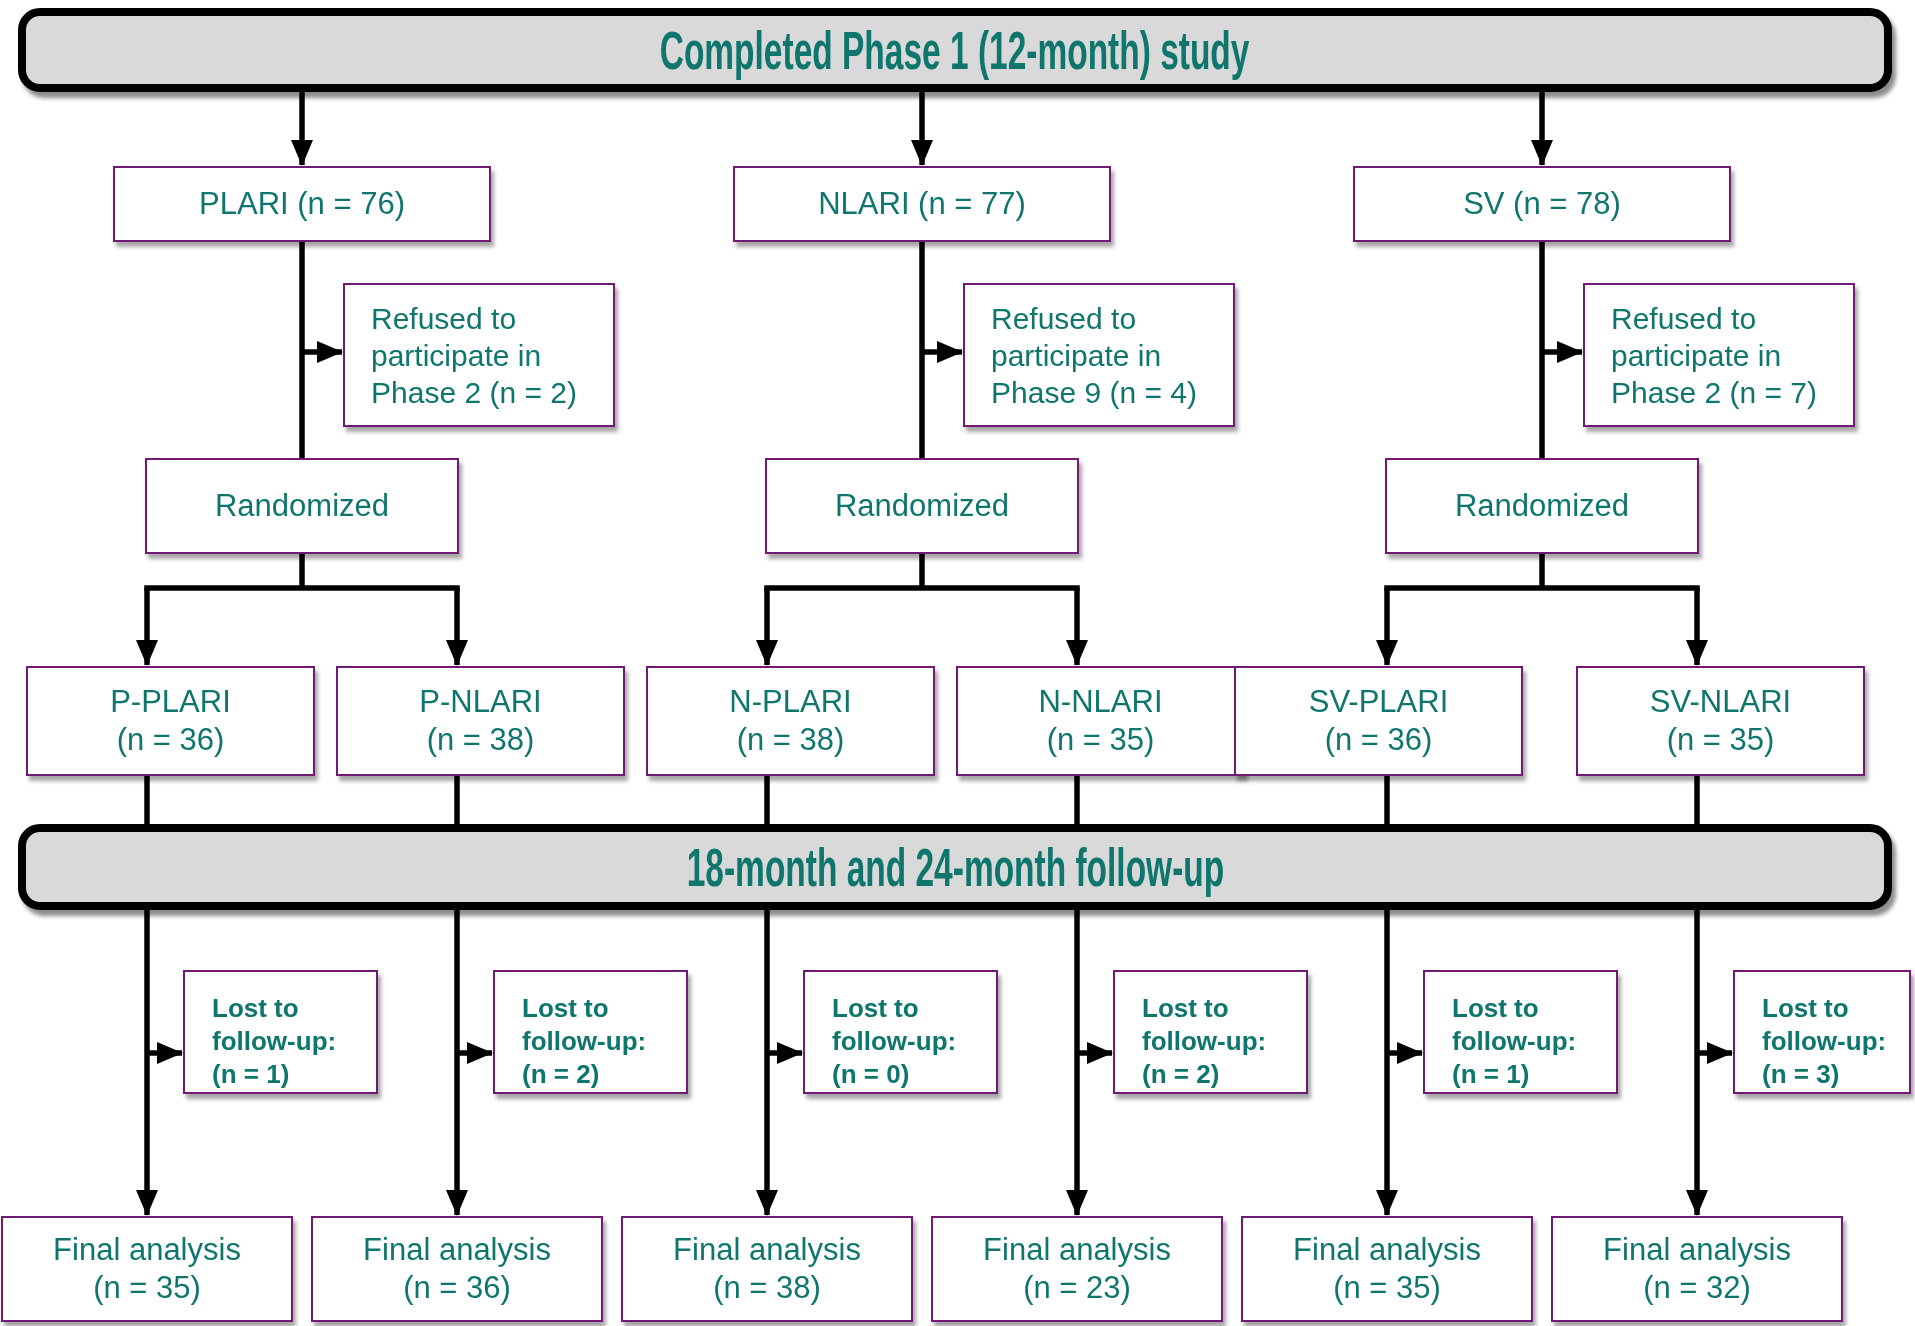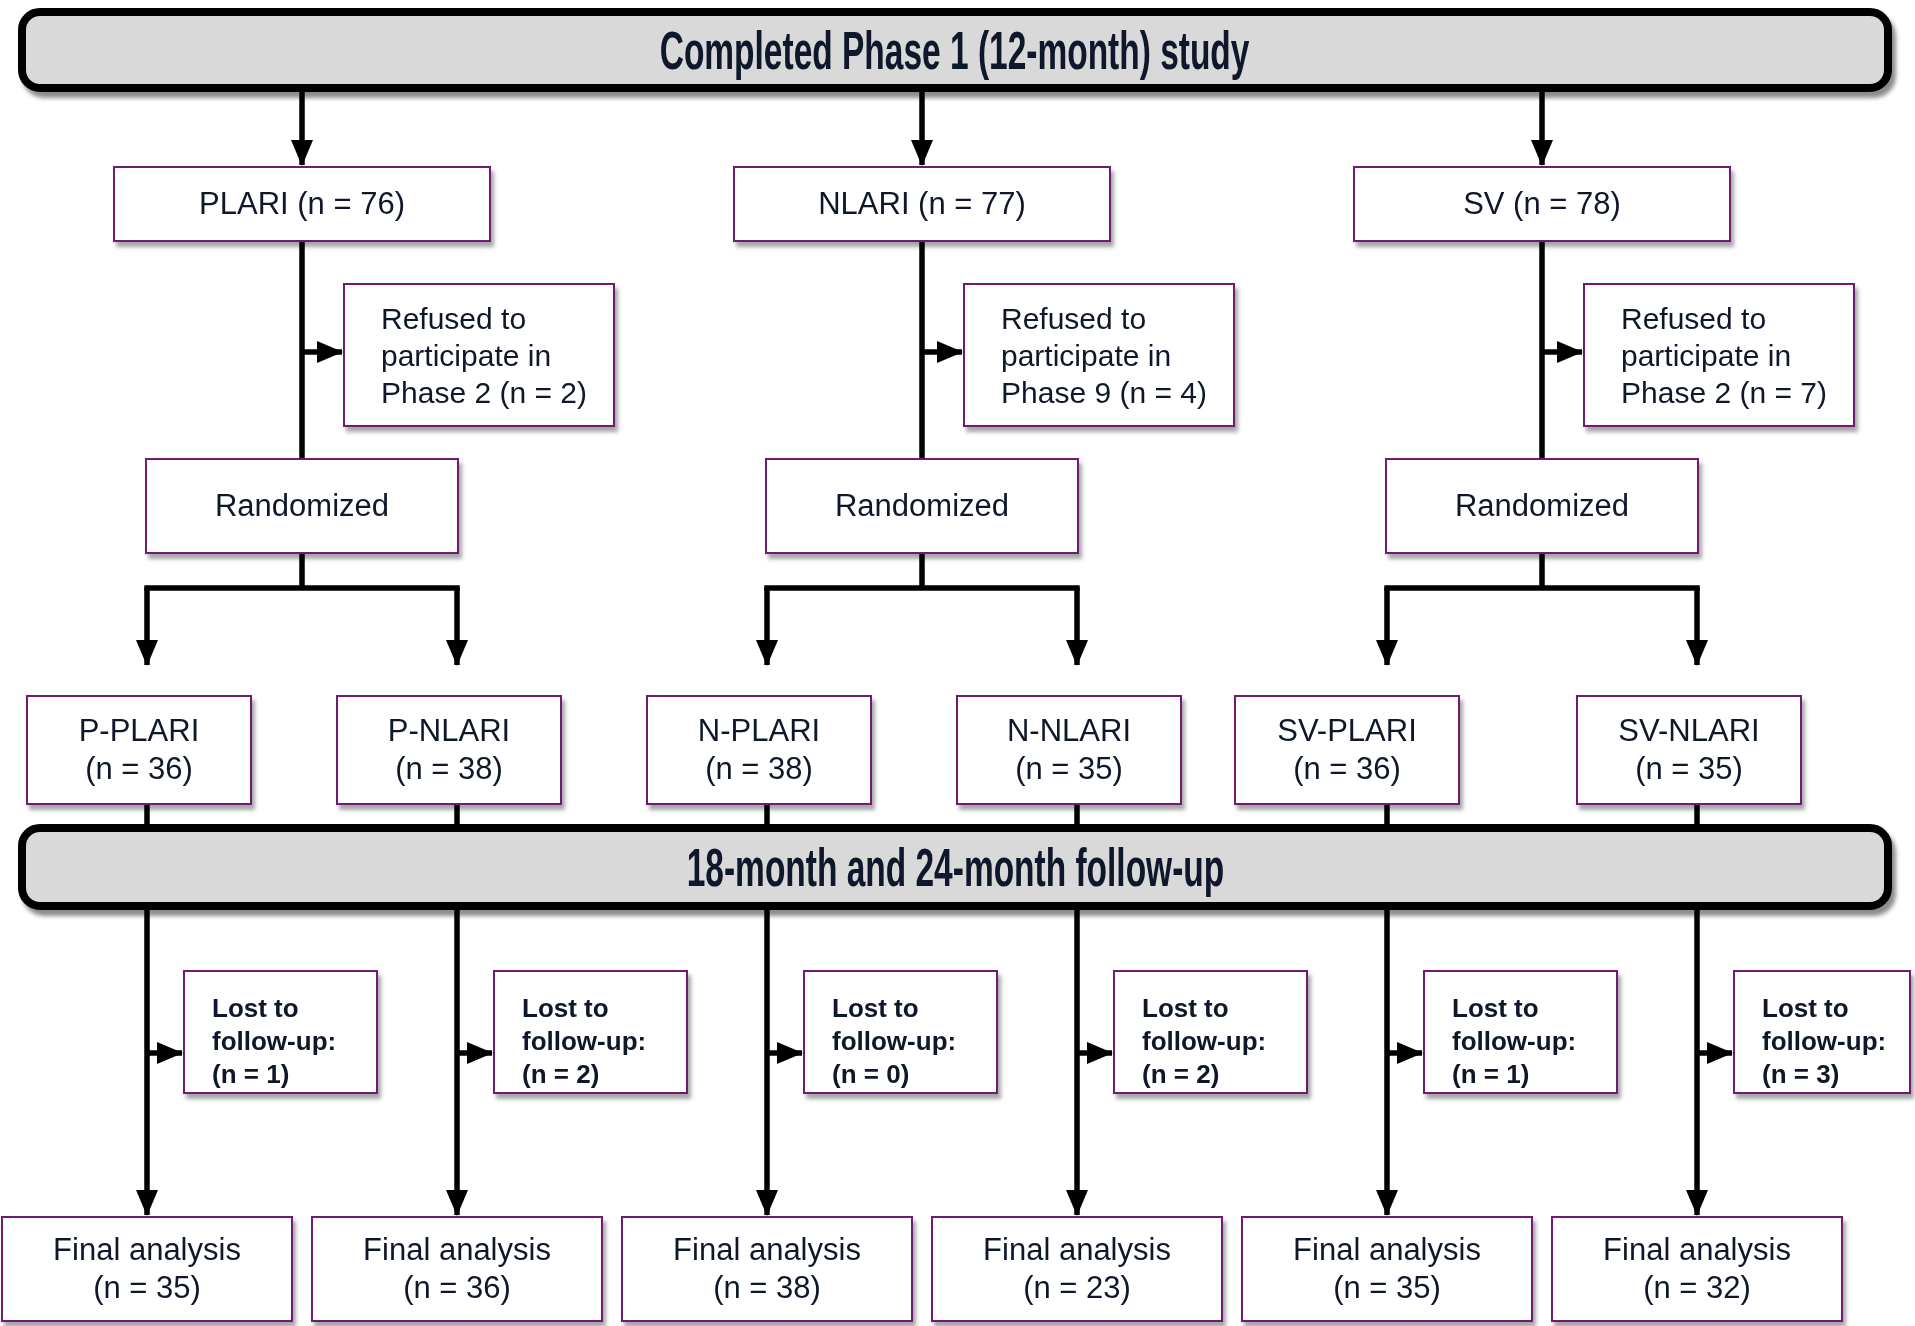--- a/index.html
+++ b/index.html
@@ -3,21 +3,21 @@
 <meta charset="utf-8">
 <style>
   * { box-sizing: border-box; margin: 0; padding: 0; }
   html, body { background: #ffffff; }
   .canvas {
     position: relative;
     width: 1915px;
     height: 1326px;
     background: #ffffff;
     font-family: "Liberation Sans", sans-serif;
-    color: #0f172a;
+    color: #0f766e;
     overflow: hidden;
   }
   svg.connectors {
     position: absolute;
     left: 0; top: 0;
     width: 1915px; height: 1326px;
     pointer-events: none;
   }
   svg.connectors line {
     stroke: var(--line-color, #000000);
@@ -55,27 +55,27 @@
     display: flex;
     flex-direction: column;
     align-items: center;
     justify-content: center;
     text-align: center;
     box-shadow: 3px 5px 4px rgba(0,0,0,0.35);
     line-height: 38px;
   }
   .arm-box     { width: 378px; height: 76px;  top: 166px;  font-size: 31px; }
   .rand-box    { width: 314px; height: 96px;  top: 458px;  font-size: 31px; }
-  .group-box   { width: 226px; height: 110px; top: 666px;  font-size: 31px; margin-top: 29px; }
+  .group-box   { width: 289px; height: 110px; top: 666px;  font-size: 31px; }
   .final-box   { width: 292px; height: 106px; top: 1216px; font-size: 31px; }
   .refused-box {
     width: 272px; height: 144px; top: 283px;
     font-size: 30px; line-height: 37px;
     align-items: flex-start; text-align: left;
-    padding-left: 36px; justify-content: center;
+    padding-left: 26px; justify-content: center;
   }
   .lost-box {
     width: 195px; height: 124px; top: 970px;
     font-size: 26px; line-height: 33px;
     align-items: flex-start; justify-content: flex-start;
     text-align: left;
     padding: 20px 0 4px 27px;
     font-weight: bold;
   }
 </style>

